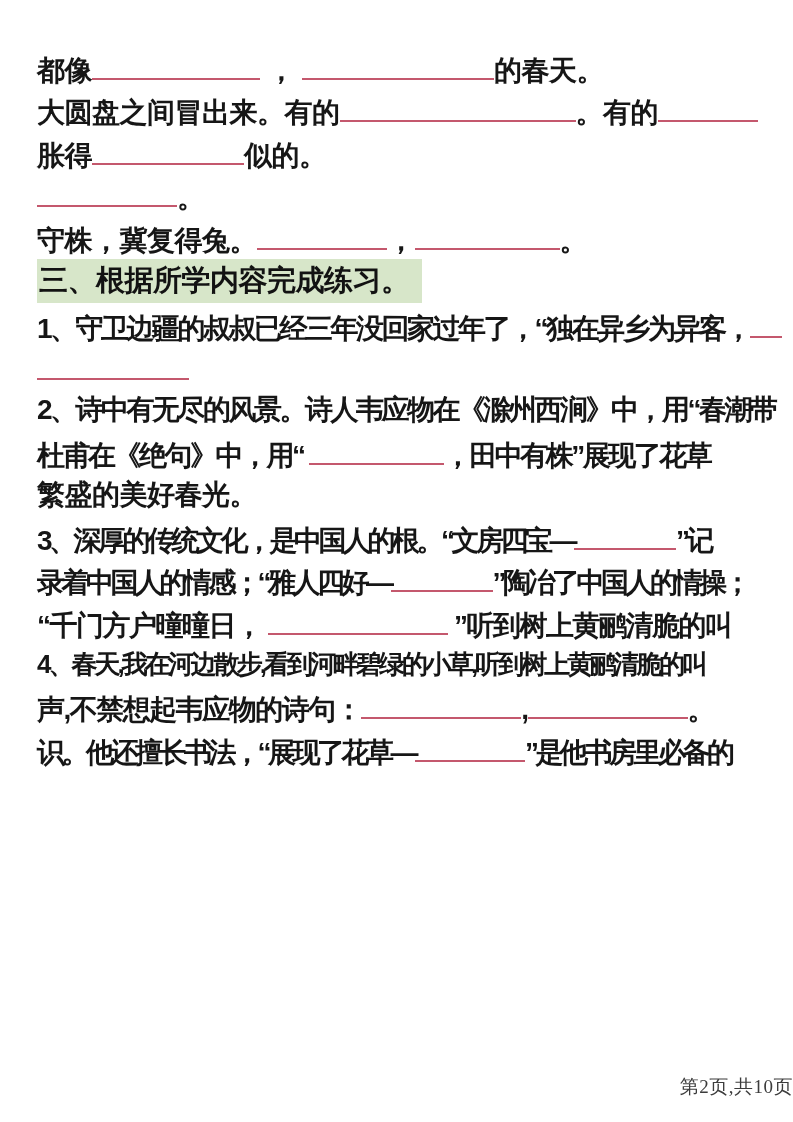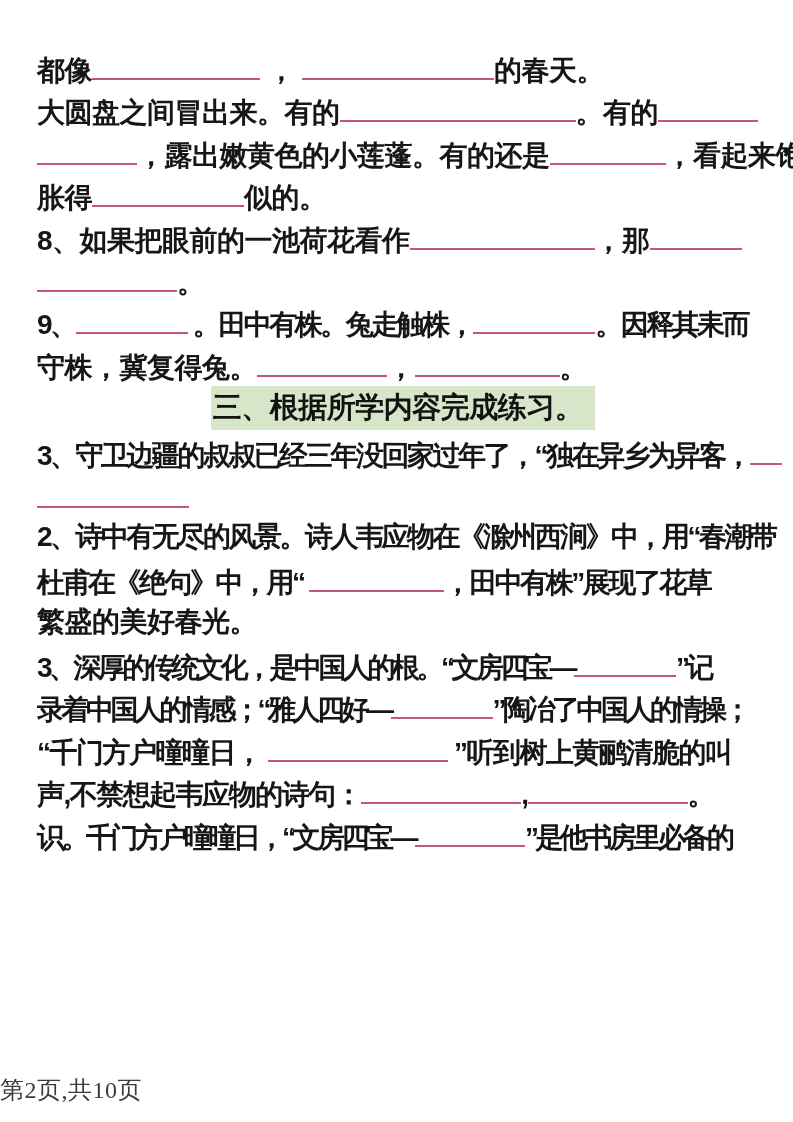--- a/index.html
+++ b/index.html
@@ -28,61 +28,59 @@
   .line.tight2 { letter-spacing: -2.5px; }
   .line.tight3 { letter-spacing: -3.5px; }
   .line.xtight { font-size: 26px; letter-spacing: -3px; }
   .t { }
   .blank {
     display: inline-block;
     height: 32px;
     border-bottom: 2.5px solid var(--ul, #c4586d);
     letter-spacing: 0;
   }
-  .heading-line { height: 46px; line-height: 46px; text-align: center; }
+  .heading-line { height: 46px; line-height: 46px; }
   .heading-chip {
     display: inline-block;
     background: var(--hl, #d7e6c9);
     padding: 2px 12px 4px 2px;
     line-height: 38px;
     font-size: 29px;
     font-weight: bold;
     color: #121212;
   }
   .footer {
     position: absolute;
     top: 1074px; left: 0;
     width: 793px;
-    text-align: left;
+    text-align: right;
     font-family: "Liberation Serif", serif;
-    font-size: 24px;
+    font-size: 19px;
     font-weight: normal;
     color: var(--ft, #3c3c3c);
     letter-spacing: 0.5px;
   }
 </style>
 </head>
 <body style="--ul: #c4586d; --hl: #d7e6c9; --ink: #161616; --ft: #3c3c3c;">
 
 <div class="sheet">
   <div>
       <div class="line"><span class="t">都像</span><span class="blank" style="width: 168px;"></span><span class="t"> ， </span><span class="blank" style="width: 192px;"></span><span class="t">的春天。</span></div>
       <div class="line"><span class="t">大圆盘之间冒出来。有的</span><span class="blank" style="width: 236px;"></span><span class="t">。有的</span><span class="blank" style="width: 100px;"></span></div>
-      <div class="line"><span class="blank" style="width: 100px;"></span><span class="t">，露出嫩黄色的小莲蓬。有的还是</span><span class="blank" style="width: 116px;"></span><span class="t">，看起来饱</span></div>
       <div class="line"><span class="t">胀得</span><span class="blank" style="width: 152px;"></span><span class="t">似的。</span></div>
-      <div class="line"><span class="t">8、如果把眼前的一池荷花看作</span><span class="blank" style="width: 185px;"></span><span class="t">，那</span><span class="blank" style="width: 92px;"></span></div>
       <div class="line"><span class="blank" style="width: 140px;"></span><span class="t">。</span></div>
-      <div class="line tight2"><span class="t">9、</span><span class="blank" style="width: 112px;"></span><span class="t"> 。田中有株。兔走触株，</span><span class="blank" style="width: 122px;"></span><span class="t">。因释其耒而</span></div>
       <div class="line"><span class="t">守株，冀复得兔。</span><span class="blank" style="width: 130px;"></span><span class="t">，</span><span class="blank" style="width: 145px;"></span><span class="t">。</span></div>
       <div class="line heading-line"><span class="heading-chip">三、根据所学内容完成练习。</span></div>
-      <div class="line tight2"><span class="t">3、守卫边疆的叔叔已经三年没回家过年了，“独在异乡为异客，</span><span class="blank" style="width: 32px;"></span></div>
+      <div class="line tight2"><span class="t">1、守卫边疆的叔叔已经三年没回家过年了，“独在异乡为异客，</span><span class="blank" style="width: 32px;"></span></div>
       <div class="line"><span class="blank" style="width: 152px;"></span></div>
       <div class="line tight2"><span class="t">2、诗中有无尽的风景。诗人韦应物在《滁州西涧》中，用“春潮带</span></div>
       <div class="line tight2"><span class="t">杜甫在《绝句》中，用“ </span><span class="blank" style="width: 135px;"></span><span class="t">，田中有株”展现了花草</span></div>
       <div class="line"><span class="t">繁盛的美好春光。</span></div>
       <div class="line tight3"><span class="t">3、深厚的传统文化，是中国人的根。“文房四宝—</span><span class="blank" style="width: 102px;"></span><span class="t">”记</span></div>
       <div class="line tight3"><span class="t">录着中国人的情感；“雅人四好—</span><span class="blank" style="width: 102px;"></span><span class="t">”陶冶了中国人的情操；</span></div>
       <div class="line tight"><span class="t">“千门方户曈曈日， </span><span class="blank" style="width: 180px;"></span><span class="t"> ”听到树上黄鹂清脆的叫</span></div>
+      <div class="line xtight"><span class="t">4、春天,我在河边散步,看到河畔碧绿的小草,听到树上黄鹂清脆的叫</span></div>
       <div class="line tight"><span class="t">声,不禁想起韦应物的诗句：</span><span class="blank" style="width: 160px;"></span><span class="t">,</span><span class="blank" style="width: 160px;"></span><span class="t">。</span></div>
-      <div class="line tight3"><span class="t">识。千门方户曈曈日，“文房四宝—</span><span class="blank" style="width: 110px;"></span><span class="t">”是他书房里必备的</span></div>
+      <div class="line tight3"><span class="t">识。他还擅长书法，“展现了花草—</span><span class="blank" style="width: 110px;"></span><span class="t">”是他书房里必备的</span></div>
     </div>
   <div class="footer">第2页,共10页</div>
 </div>
 
 </body></html>

